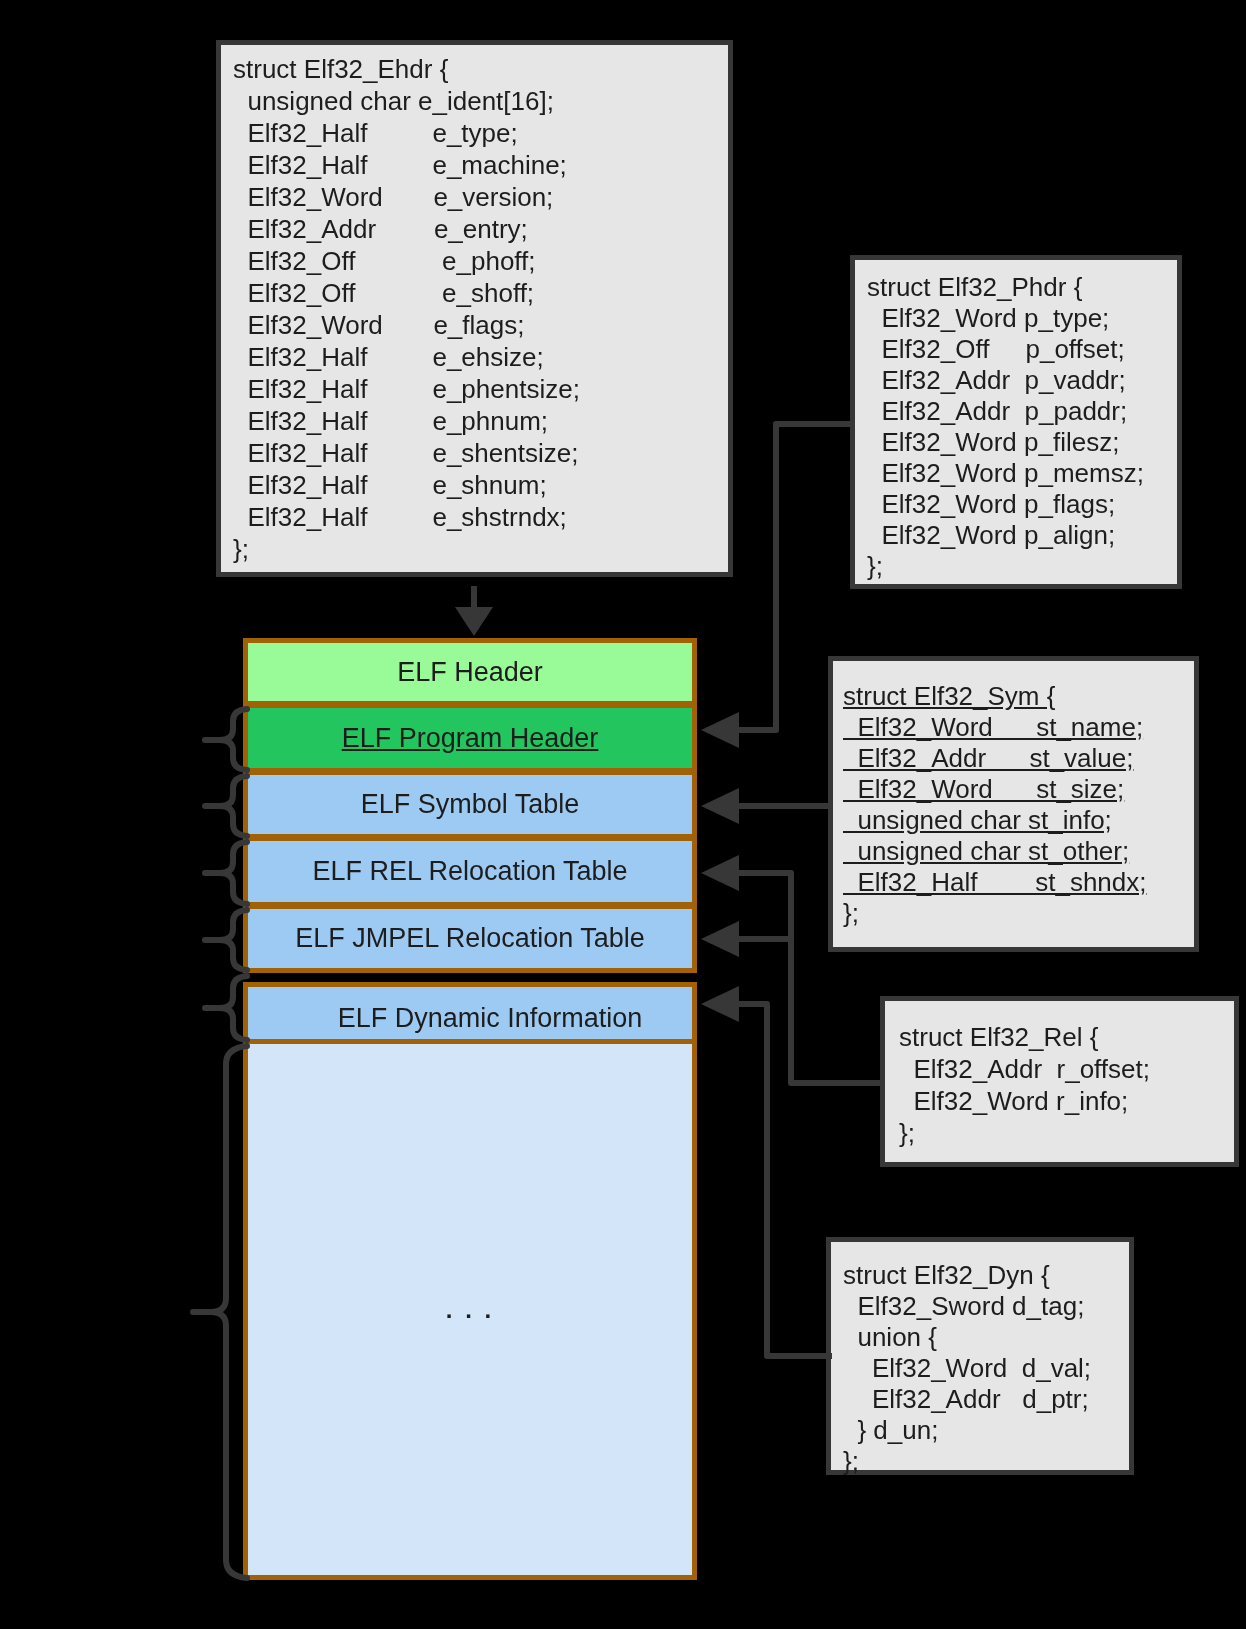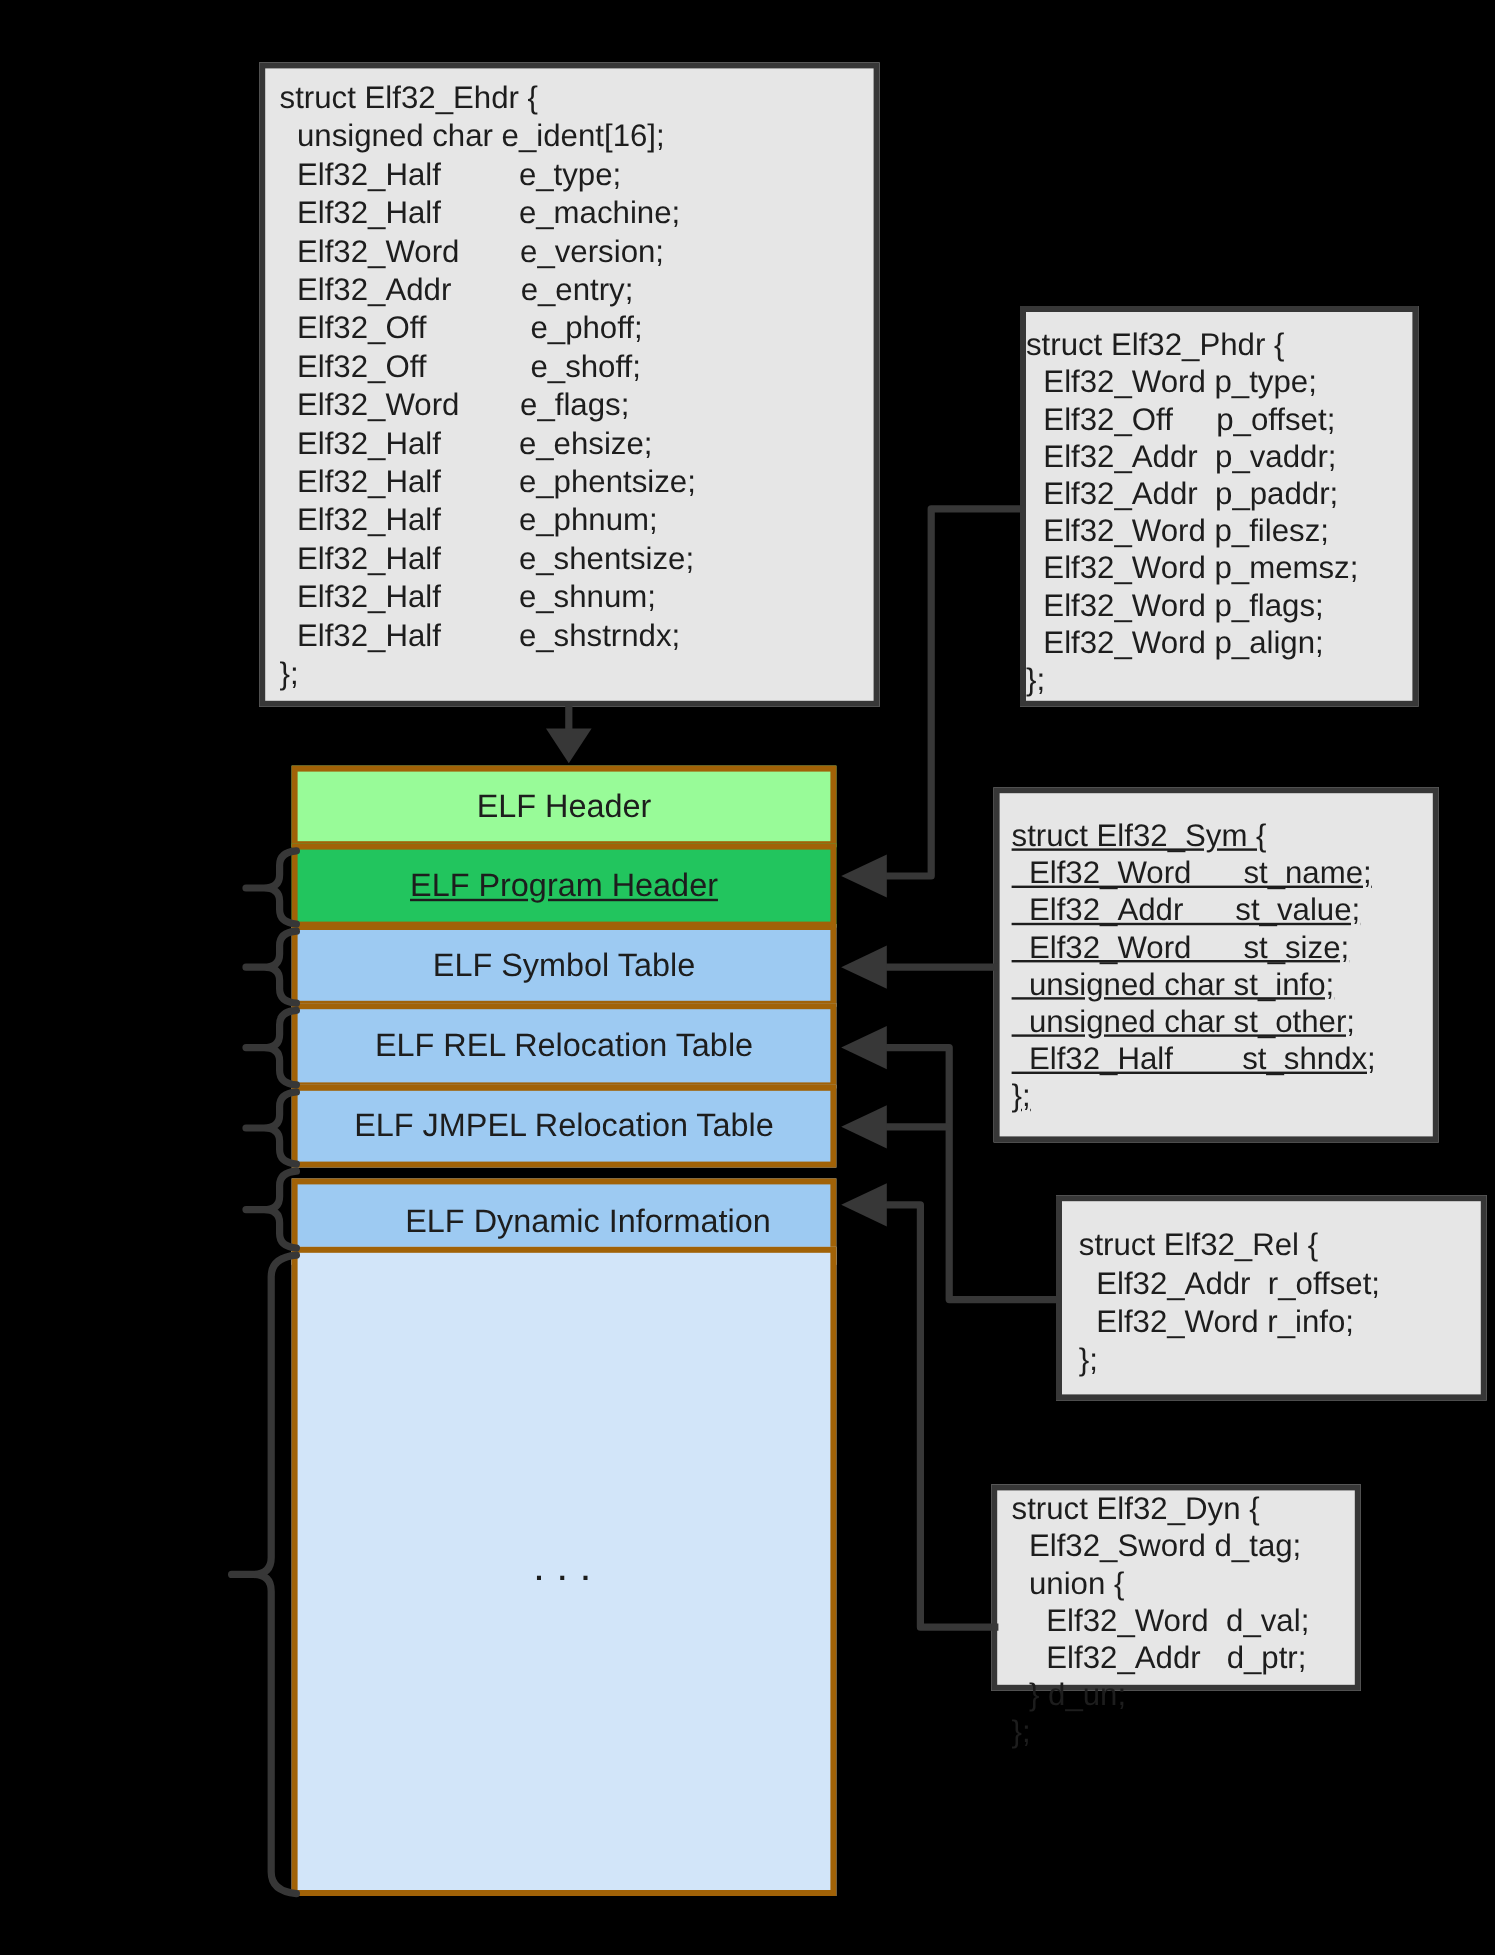--- a/index.html
+++ b/index.html
@@ -6,25 +6,25 @@
   .canvas {
     position:relative; width:1246px; height:1629px; background:#000000;
     font-family:"Liberation Sans", sans-serif; overflow:hidden;
   }
   
   .sbox {
     position:absolute; box-sizing:border-box;
     border:5px solid #373737; color:#1d1d1d;
     white-space:pre; font-size:26px;
   }
-  .box-ehdr { left:216px; top:52px;  width:517px; height:537px; padding:8px 12px;  line-height:32px; }
-  .box-phdr { left:850px; top:255px; width:332px; height:334px; padding:12px 0; line-height:31px; }
+  .box-ehdr { left:216px; top:40px;  width:517px; height:537px; padding:8px 12px;  line-height:32px; }
+  .box-phdr { left:850px; top:255px; width:332px; height:334px; padding:12px 12px; line-height:31px; }
   .box-sym  { left:828px; top:656px; width:371px; height:296px; padding:20px 10px; line-height:31px;text-decoration:underline; }
   .box-rel  { left:880px; top:996px; width:359px; height:171px; padding:20px 14px; line-height:32px; }
-  .box-dyn  { left:826px; top:1237px;width:308px; height:172px; padding:0 12px;  line-height:31px; }
+  .box-dyn  { left:826px; top:1237px;width:308px; height:238px; padding:18px 12px;  line-height:31px; }
   
   .row {
     position:absolute; left:243px; width:454px; box-sizing:border-box;
     border:5px solid #a16207; display:flex; align-items:center; justify-content:center;
     color:#1d1d1d; font-size:27px;
   }
   .r0 { top:638px;  height:68px; }
   .r1 { top:703px;  height:70px; }
   .r2 { top:770px;  height:69px; }
   .r3 { top:836px;  height:71px; }

